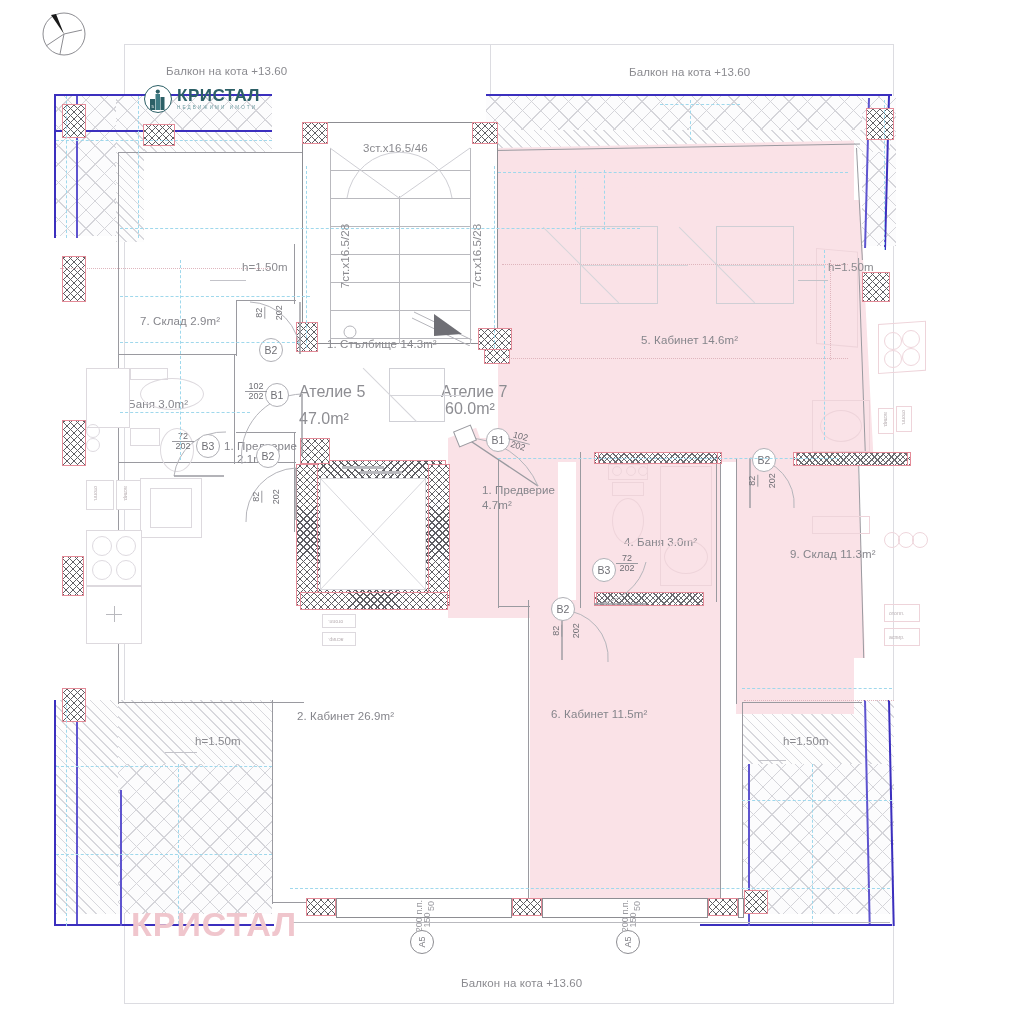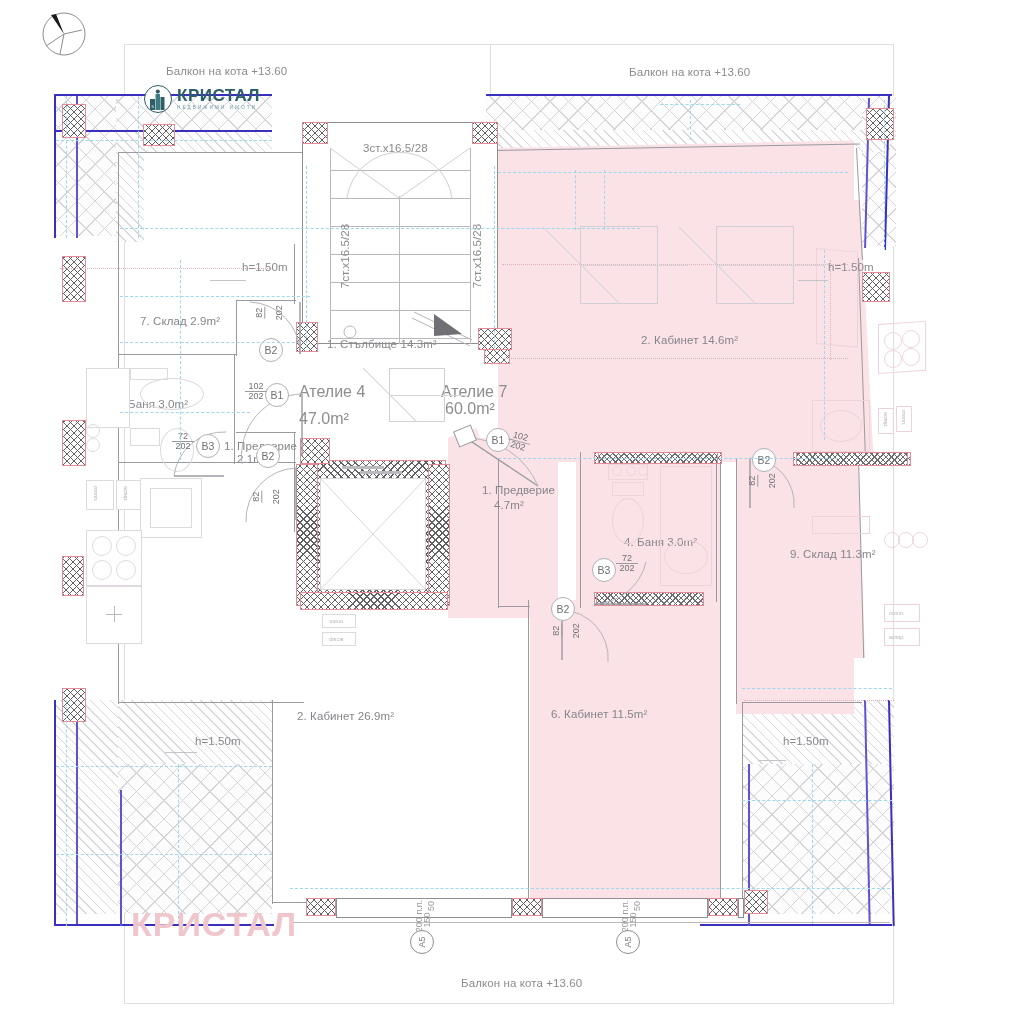--- a/index.html
+++ b/index.html
@@ -162,21 +162,21 @@
     <line x1="110" y1="196" x2="168" y2="224" stroke="#b5b5bb" stroke-width="1"></line>
     <circle cx="48" cy="210" r="6" stroke="#b5b5bb" stroke-width="1" fill="none"></circle>
     <polygon points="132,192 160,212 132,214" fill="#6f6f75"></polygon>
   </svg>
 
   <div class="pinkwall" style="left:302px;top:122px;width:26px;height:22px;"></div>
   <div class="pinkwall" style="left:472px;top:122px;width:26px;height:22px;"></div>
   <div class="pinkwall" style="left:296px;top:322px;width:22px;height:30px;"></div>
   <div class="pinkwall" style="left:484px;top:338px;width:26px;height:26px;"></div>
 
-  <div class="lbl" style="left:363px;top:142px;">3ст.х16.5/28</div>
+  <div class="lbl" style="left:363px;top:142px;">3ст.х16.5/46</div>
   <div class="lbl rot90" style="left:300px;top:250px;width:90px;text-align:center;">7ст.х16.5/28</div>
   <div class="lbl rot90" style="left:432px;top:250px;width:90px;text-align:center;">7ст.х16.5/28</div>
   <div class="lbl" style="left:327px;top:338px;">1. Стълбище 14.3m²</div>
 
   <div class="pinkwall" style="left:300px;top:460px;width:146px;height:148px;"></div>
   <div style="position:absolute;left:320px;top:478px;width:106px;height:112px;background:#fff;border:1px solid #d8d8dd;box-sizing:border-box;"></div>
   <svg class="abs" style="left:320px;top:478px;" width="108" height="114">
     <line x1="0" y1="0" x2="106" y2="112" stroke="#d8d8dd" stroke-width="1"></line>
     <line x1="106" y1="0" x2="0" y2="112" stroke="#d8d8dd" stroke-width="1"></line>
   </svg>
@@ -204,30 +204,30 @@
   <div class="pinkwall" style="left:62px;top:420px;width:24px;height:46px;"></div>
   <div class="pinkwall" style="left:62px;top:688px;width:24px;height:34px;"></div>
   <div class="pinkwall" style="left:62px;top:104px;width:24px;height:34px;"></div>
 
   <div class="lbl lbl-rm" style="left:140px;top:315px;">7. Склад 2.9m²</div>
   <div class="lbl lbl-rm" style="left:115px;top:398px;">4. Баня 3.0m²</div>
   <div class="lbl lbl-rm" style="left:224px;top:440px;">1. Предверие</div>
   <div class="lbl lbl-rm" style="left:237px;top:453px;">2.1m²</div>
   <div class="lbl lbl-rm" style="left:297px;top:710px;">2. Кабинет 26.9m²</div>
 
-  <div class="lbl-big" style="position:absolute;left:299px;top:383px;">Ателие 4</div>
+  <div class="lbl-big" style="position:absolute;left:299px;top:383px;">Ателие 5</div>
   <div class="lbl-big" style="position:absolute;left:299px;top:410px;">47.0m²</div>
   <div class="lbl-big" style="position:absolute;left:441px;top:383px;">Ателие 7</div>
   <div class="lbl-big" style="position:absolute;left:445px;top:400px;">60.0m²</div>
 
   <div class="xbox" style="left:389px;top:368px;width:56px;height:54px;"></div>
 
-  <div class="lbl lbl-rm" style="left:641px;top:334px;">2. Кабинет 14.6m²</div>
+  <div class="lbl lbl-rm" style="left:641px;top:334px;">5. Кабинет 14.6m²</div>
   <div class="lbl lbl-rm" style="left:482px;top:484px;">1. Предверие</div>
-  <div class="lbl lbl-rm" style="left:494px;top:499px;">4.7m²</div>
+  <div class="lbl lbl-rm" style="left:482px;top:499px;">4.7m²</div>
   <div class="lbl lbl-rm" style="left:624px;top:536px;">4. Баня 3.0m²</div>
   <div class="lbl lbl-rm" style="left:790px;top:548px;">9. Склад 11.3m²</div>
   <div class="lbl lbl-rm" style="left:551px;top:708px;">6. Кабинет 11.5m²</div>
 
   <div class="pinkwall" style="left:594px;top:452px;width:128px;height:12px;"></div>
   <div class="pinkwall" style="left:594px;top:592px;width:110px;height:14px;"></div>
   <div class="greyline" style="left:580px;top:452px;width:1.4px;height:156px;"></div>
   <div class="greyline" style="left:716px;top:452px;width:1.4px;height:150px;"></div>
   <div class="fixture-p" style="left:608px;top:464px;width:40px;height:16px;"></div>
   <div class="oval-p" style="left:612px;top:498px;width:32px;height:46px;"></div>

